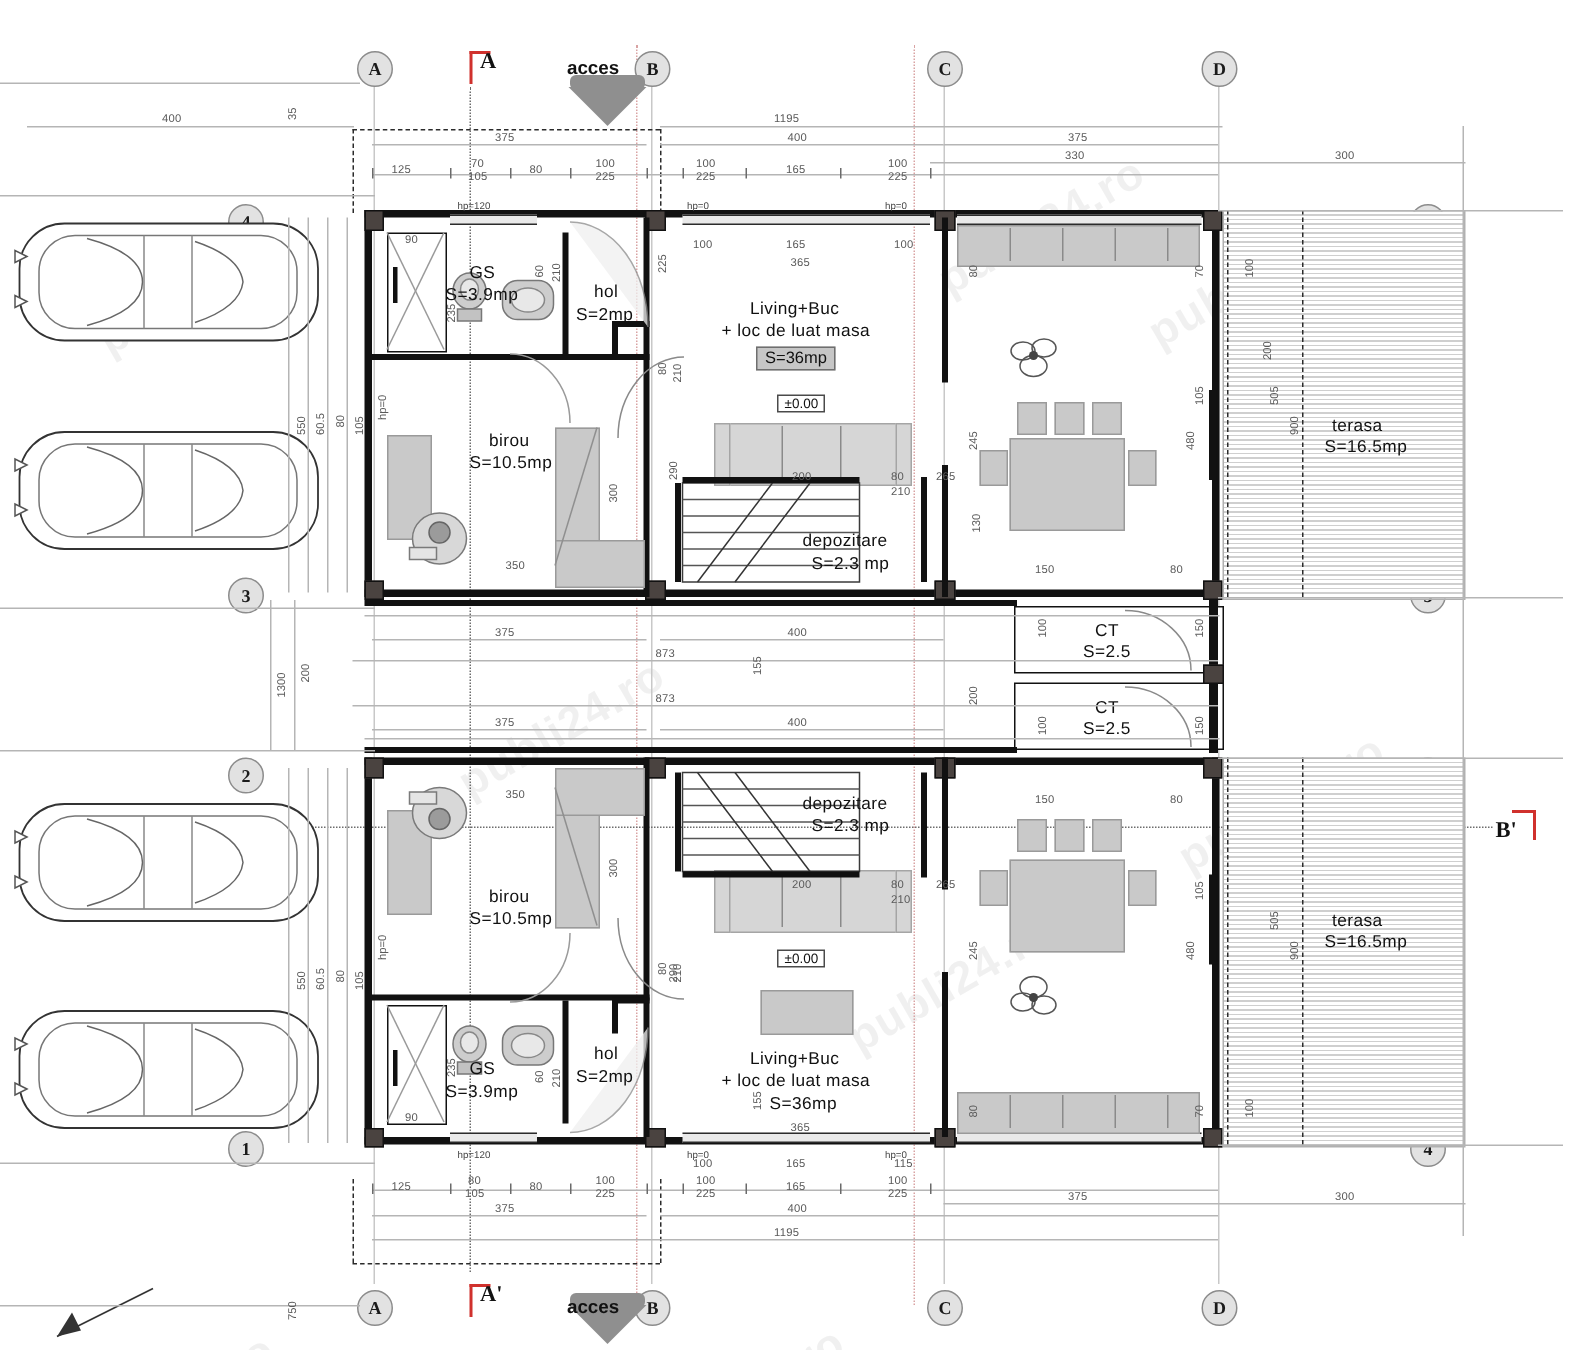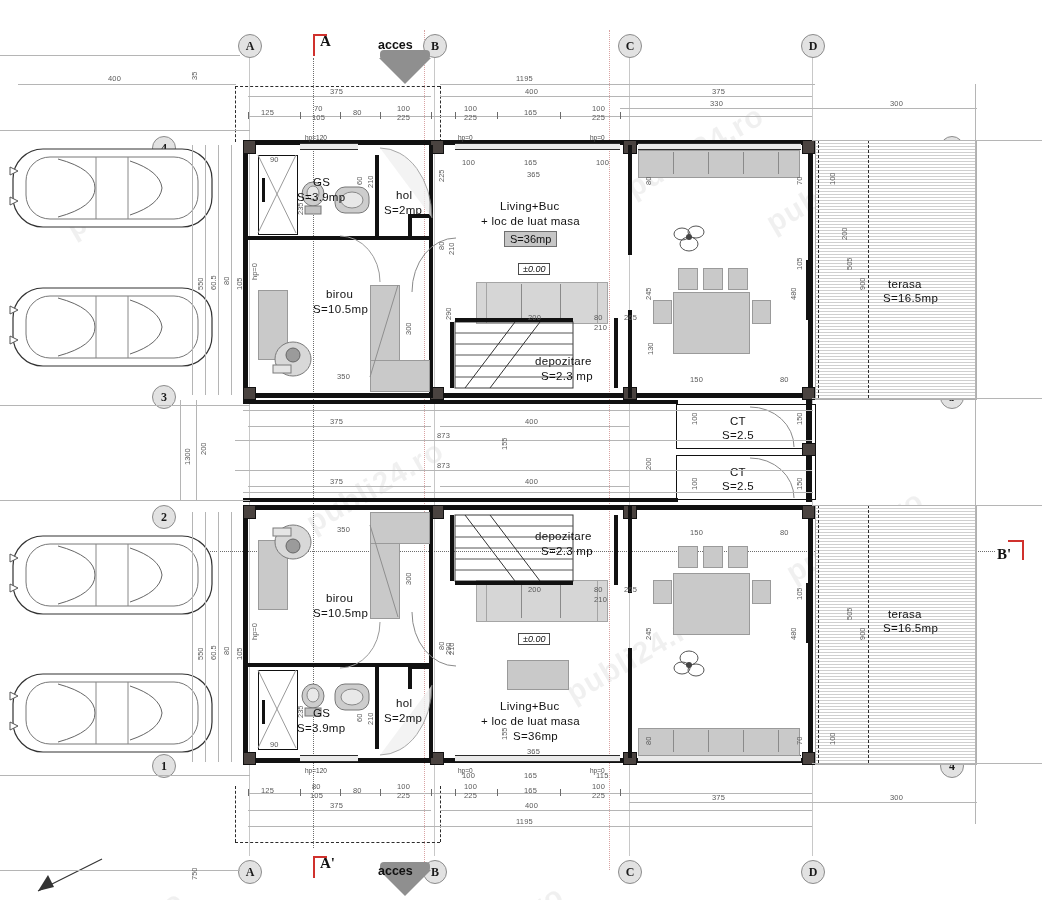--- a/index.html
+++ b/index.html
@@ -36,21 +36,21 @@
 
   .bubble{position:absolute;width:22px;height:22px;border-radius:50%;
      background:#e2e2e2;border:1.2px solid #8c8c8c;
      display:flex;align-items:center;justify-content:center;
      font-size:12px;font-weight:bold;color:#1b1b1b;font-family:"Liberation Serif",serif;}
   .lead{position:absolute;width:0;border-left:1px solid #c8c8c8;}
 
   .sarea{position:absolute;background:#c6c6c6;border:1px solid #6f6f6f;
      font-size:11px;padding:1px 5px;color:#111;}
   .lvl{position:absolute;background:#fff;border:1px solid #4a4a4a;
-     font-size:9px;padding:0px 4px;color:#111;font-style:italic;}
+     font-size:9px;padding:0px 4px;color:#111;}
 
   .accesarrow{position:absolute;width:0;height:0;
      border-left:26px solid transparent;border-right:26px solid transparent;
      border-top:26px solid #8f8f8f;}
   .accestop{position:absolute;background:#8f8f8f;border-radius:4px;}
   .acceslbl{position:absolute;font-size:12.5px;font-weight:bold;color:#111;}
 
   .seclbl{position:absolute;font-size:15px;font-weight:bold;color:#111;font-family:"Liberation Serif",serif;}
   .secred-v{position:absolute;width:0;border-left:2px solid #d0312d;}
   .secred-h{position:absolute;height:0;border-top:2px solid #d0312d;}

